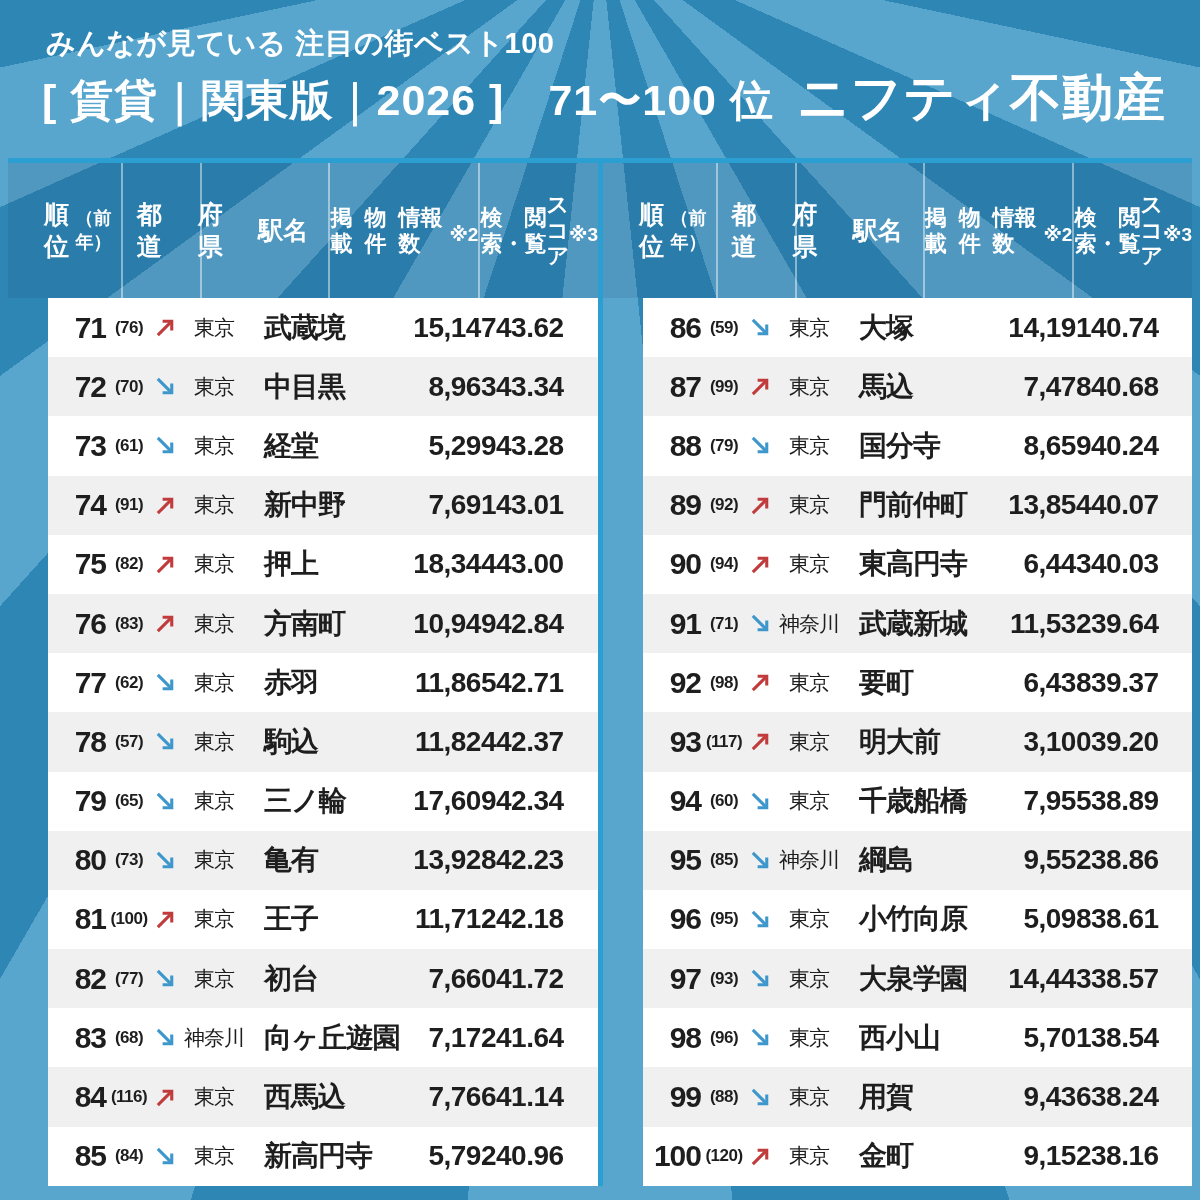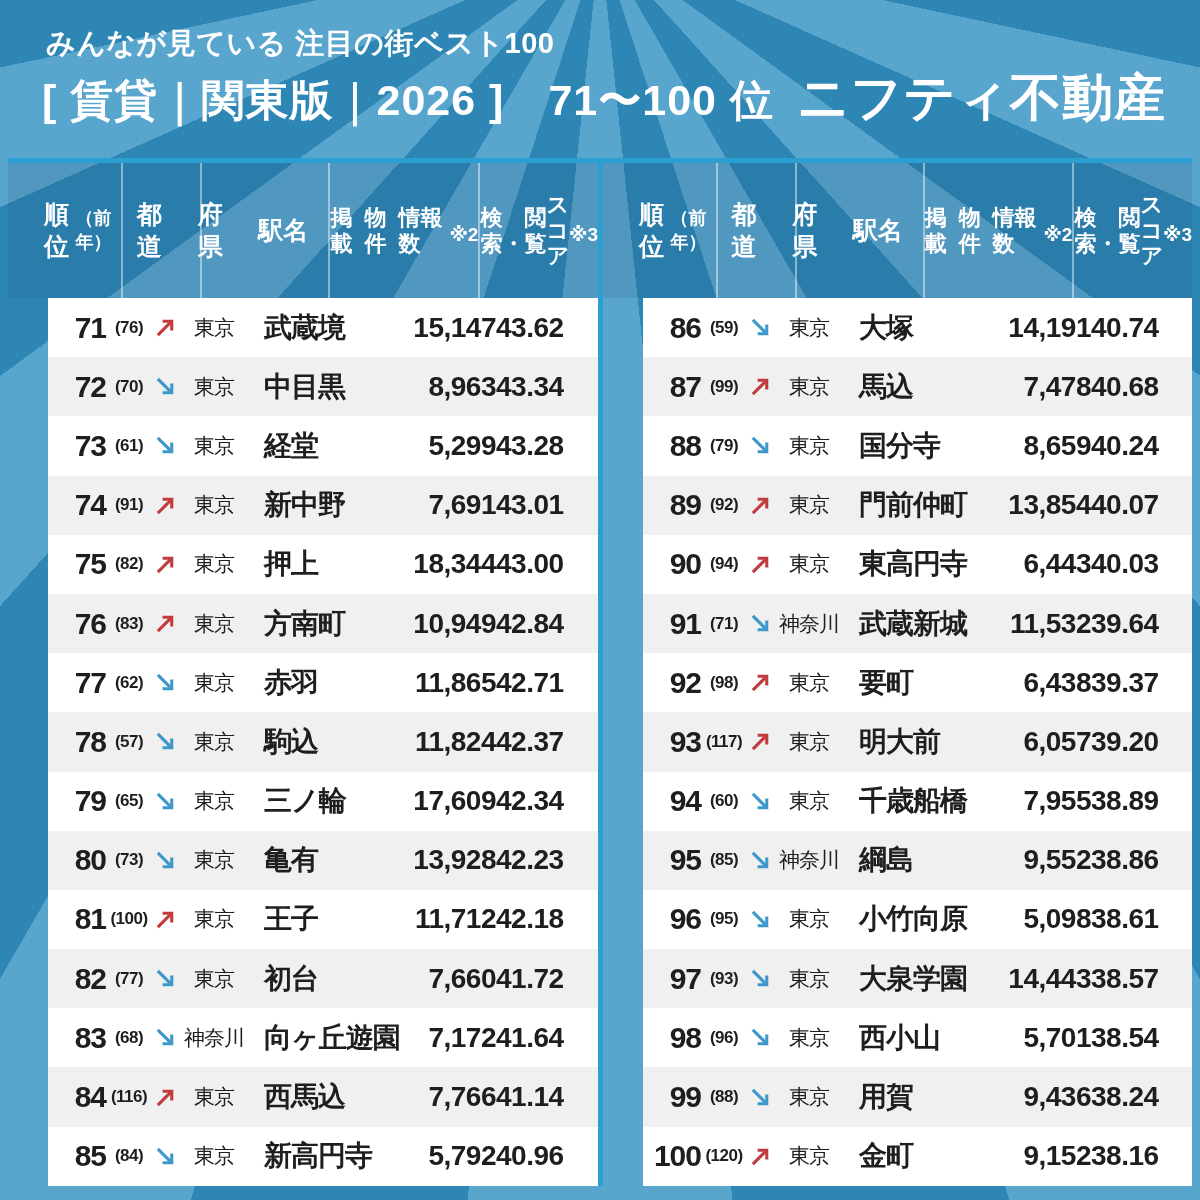--- a/index.html
+++ b/index.html
@@ -532,21 +532,21 @@
       <span class="trend">
         <svg class="up" viewBox="0 0 26 26" fill="none" stroke="currentColor" stroke-width="3.2">
           <path d="M5 21 L18 8"></path>
                   <path d="M10 6.5 H19.5 V16"></path>
         </svg>
 
       </span>
     </div>
     <div class="c-pref">東京</div>
     <div class="c-station">明大前</div>
-    <div class="c-listings">6,057</div>
+    <div class="c-listings">3,100</div>
     <div class="c-score">39.20</div>
   </div>
 
   <div class="row">
     <div class="c-rank">
       <span class="num">94</span>
       <span class="prev">(60)</span>
       <span class="trend">
 
         <svg class="down" viewBox="0 0 26 26" fill="none" stroke="currentColor" stroke-width="3.2">

